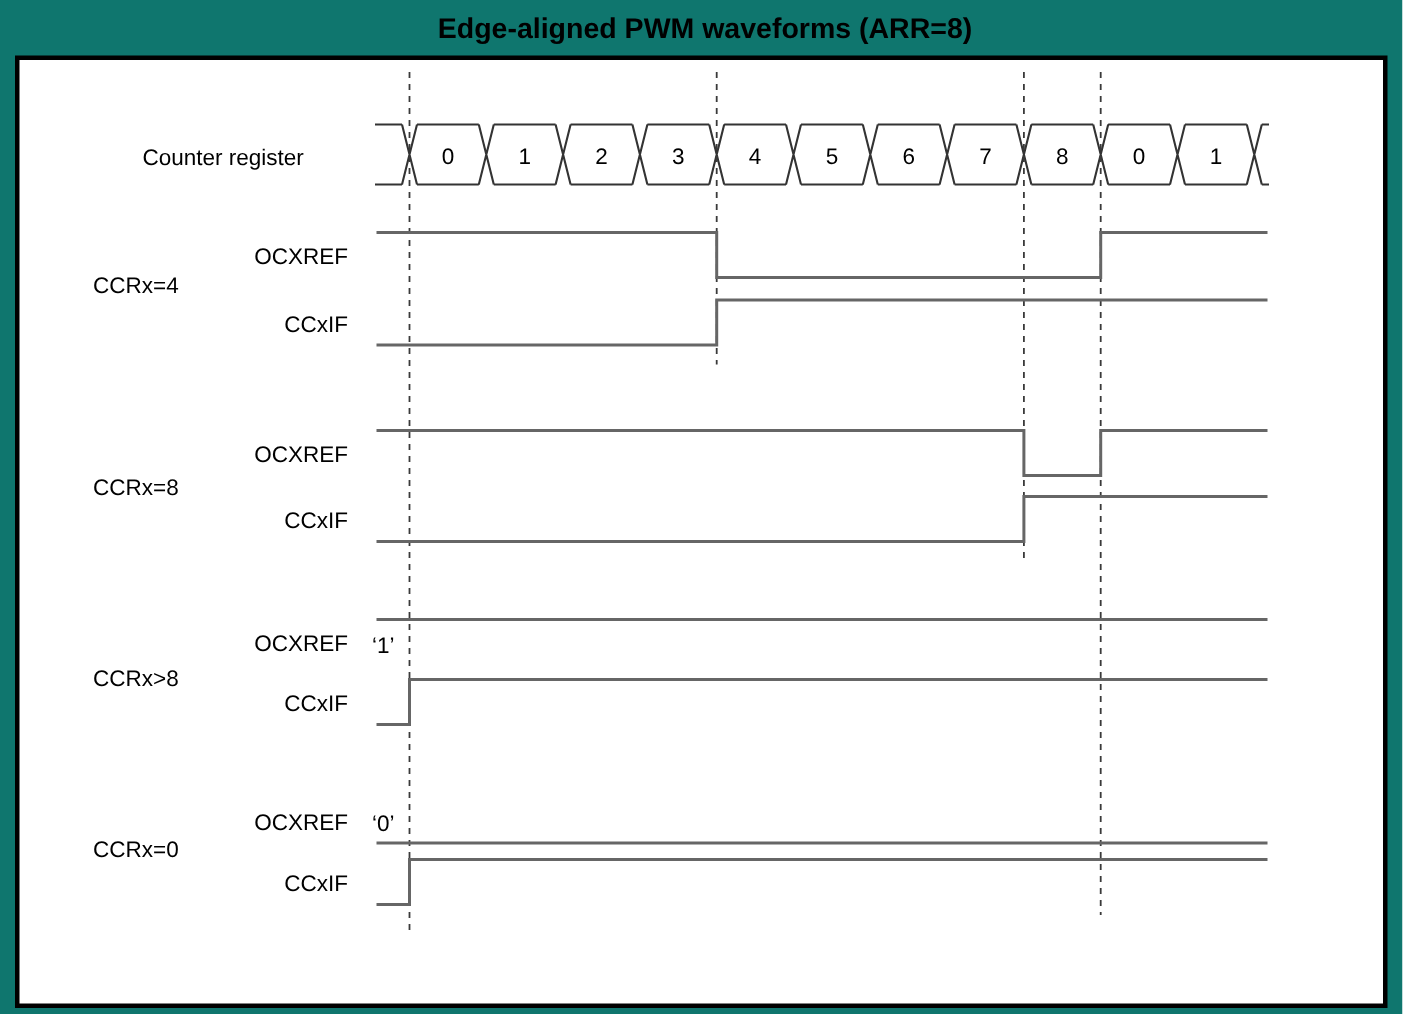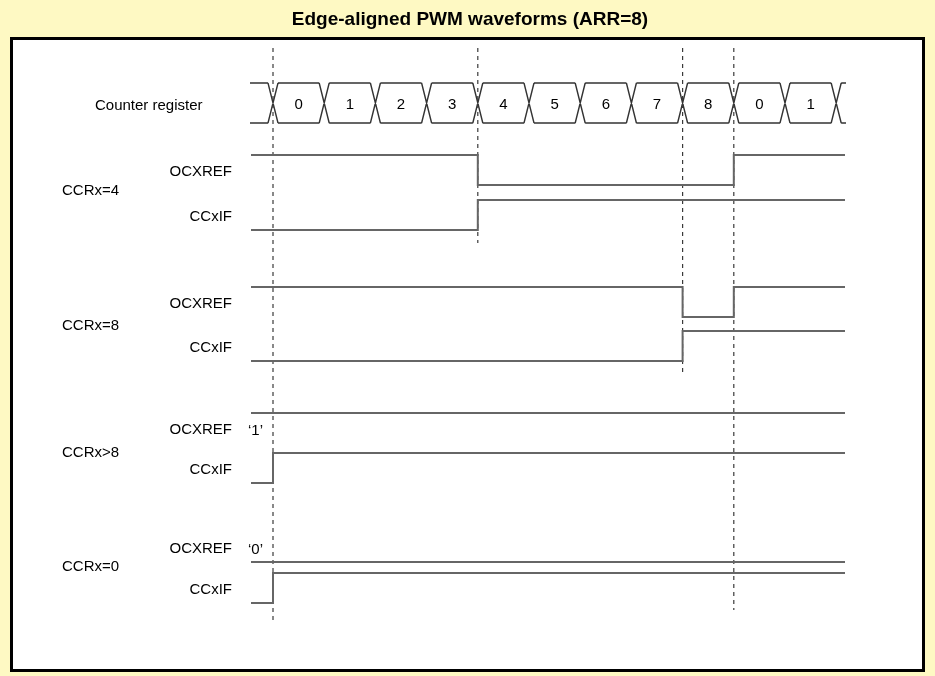--- a/index.html
+++ b/index.html
@@ -3,21 +3,21 @@
 <meta charset="utf-8">
 <style>
   html, body {
     margin: 0; padding: 0;
     background: #ffffff;
     font-family: "Liberation Sans", sans-serif;
   }
   .page {
     position: relative;
     width: 935px; height: 676px;
-    background: #fef9c3;
+    background: #0f766e;
     overflow: hidden;
   }
   svg { display: block; }
   .title {
     font-family: "Liberation Sans", sans-serif;
     font-size: 19px;
     font-weight: bold;
     fill: var(--text, #000000);
   }
   .lbl {

